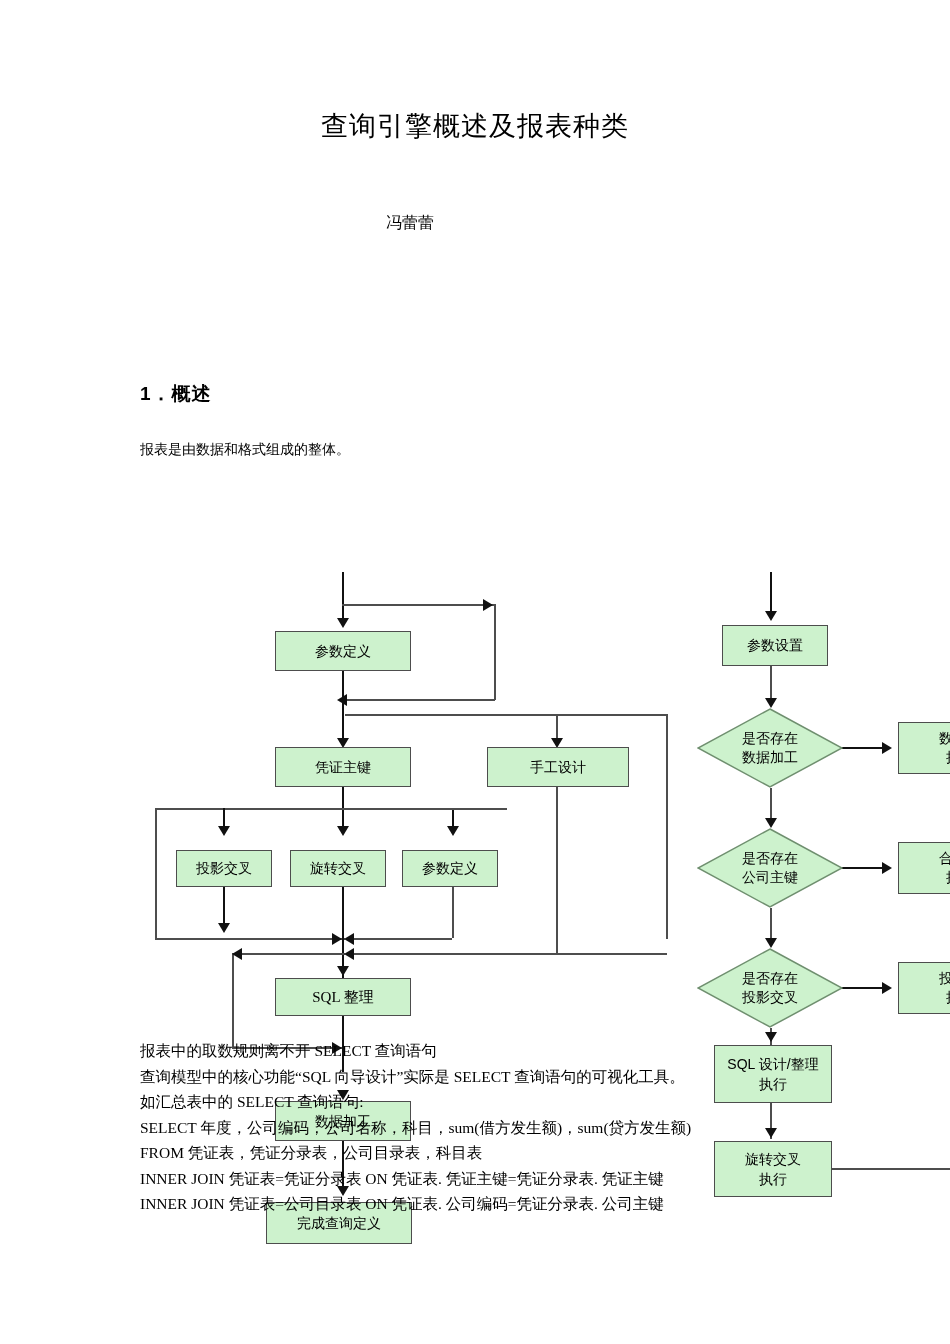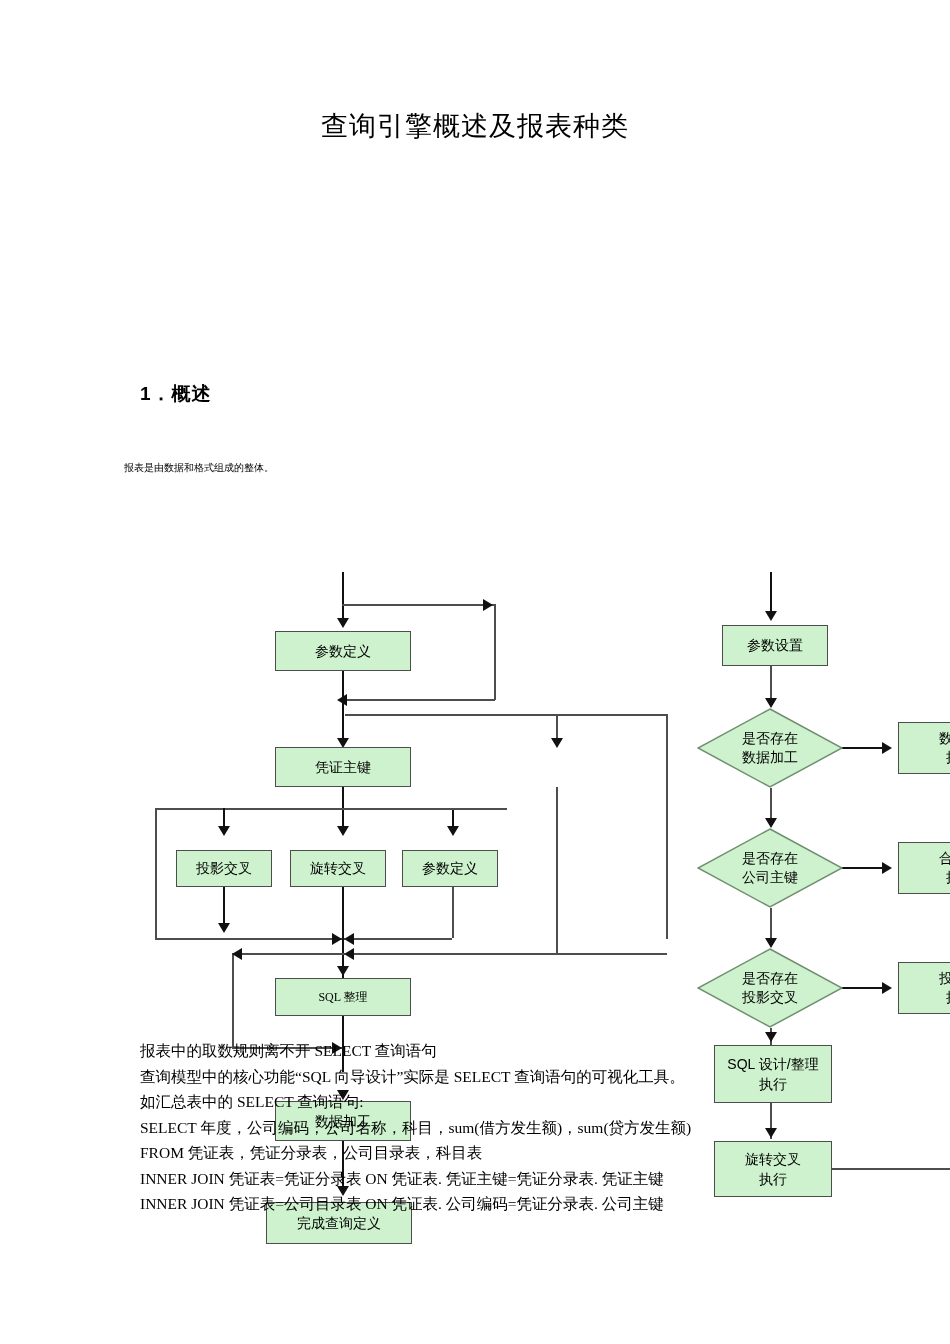--- a/index.html
+++ b/index.html
@@ -59,24 +59,23 @@
     position: absolute;
     left: 140px; top: 381px;
     font-family: "Liberation Sans", sans-serif;
     font-weight: bold;
     font-size: 19px;
     letter-spacing: 1px;
     white-space: nowrap;
   }
   .para {
     position: absolute;
-    left: 124px; top: 441px;
-    font-size: 10px;
-    white-space: nowrap;
-    margin-top: 20px;
+    left: 140px; top: 441px;
+    font-size: 14px;
+    white-space: nowrap;
   }
   .h-paren {
     position: absolute;
     left: 140px; top: 496px;
     font-family: "Liberation Sans", sans-serif;
     font-size: 19px;
     letter-spacing: 0px;
     white-space: nowrap;
   }
 
@@ -103,21 +102,21 @@
     display: flex;
     align-items: center;
     justify-content: center;
     text-align: center;
     font-family: "Liberation Sans", sans-serif;
     font-size: 14px;
     line-height: 19px;
     color: #000;
     z-index: 20;
   }
-  .node.serif { font-family: "Liberation Serif", serif; font-size: 12px; }
+  .node.serif { font-family: "Liberation Serif", serif; font-size: 15px; }
   .diamond-wrap {
     position: absolute;
     z-index: 20;
   }
   .diamond-wrap svg { position: absolute; left: 0; top: 0; }
   .diamond-label {
     position: absolute;
     left: 0; top: 0;
     width: 100%; height: 100%;
     display: flex;
@@ -156,20 +155,21 @@
     border-bottom: 6px solid transparent;
     border-right: 10px solid #111;
   }
 </style>
 </head>
 <body>
 
 <div class="page">
 
   <div class="doc-title">查询引擎概述及报表种类</div>
+  <div class="author">冯蕾蕾</div>
   <div class="h-num">1．概述</div>
   <div class="para">报表是由数据和格式组成的整体。</div>
 
   <div class="fc">
 
     <div class="ln v dark" style="left:342px; top:572px; height:50px;"></div>
     <div class="arrow down" style="left:337px; top:618px;"></div>
 
     <div class="ln h" style="left:342px; top:604px; width:153px;"></div>
     <div class="arrow right" style="left:483px; top:599px;"></div>
@@ -181,20 +181,21 @@
 
     <div class="ln v dark" style="left:342px; top:671px; height:75px;"></div>
     <div class="arrow down" style="left:337px; top:738px;"></div>
 
     <div class="ln h" style="left:345px; top:714px; width:322px;"></div>
     <div class="ln v" style="left:556px; top:714px; height:32px;"></div>
     <div class="arrow down" style="left:551px; top:738px;"></div>
     <div class="ln v" style="left:666px; top:714px; height:225px;"></div>
 
     <div class="node" style="left:275px; top:747px; width:136px; height:40px;">凭证主键</div>
+    <div class="node" style="left:487px; top:747px; width:142px; height:40px;">手工设计</div>
 
     <div class="ln v" style="left:556px; top:787px; height:167px;"></div>
     <div class="ln h" style="left:352px; top:953px; width:315px;"></div>
     <div class="arrow left" style="left:344px; top:948px;"></div>
 
     <div class="ln v dark" style="left:342px; top:787px; height:46px;"></div>
     <div class="ln h" style="left:155px; top:808px; width:352px;"></div>
     <div class="ln v" style="left:155px; top:808px; height:130px;"></div>
 
     <div class="ln v dark" style="left:223px; top:808px; height:25px;"></div>

